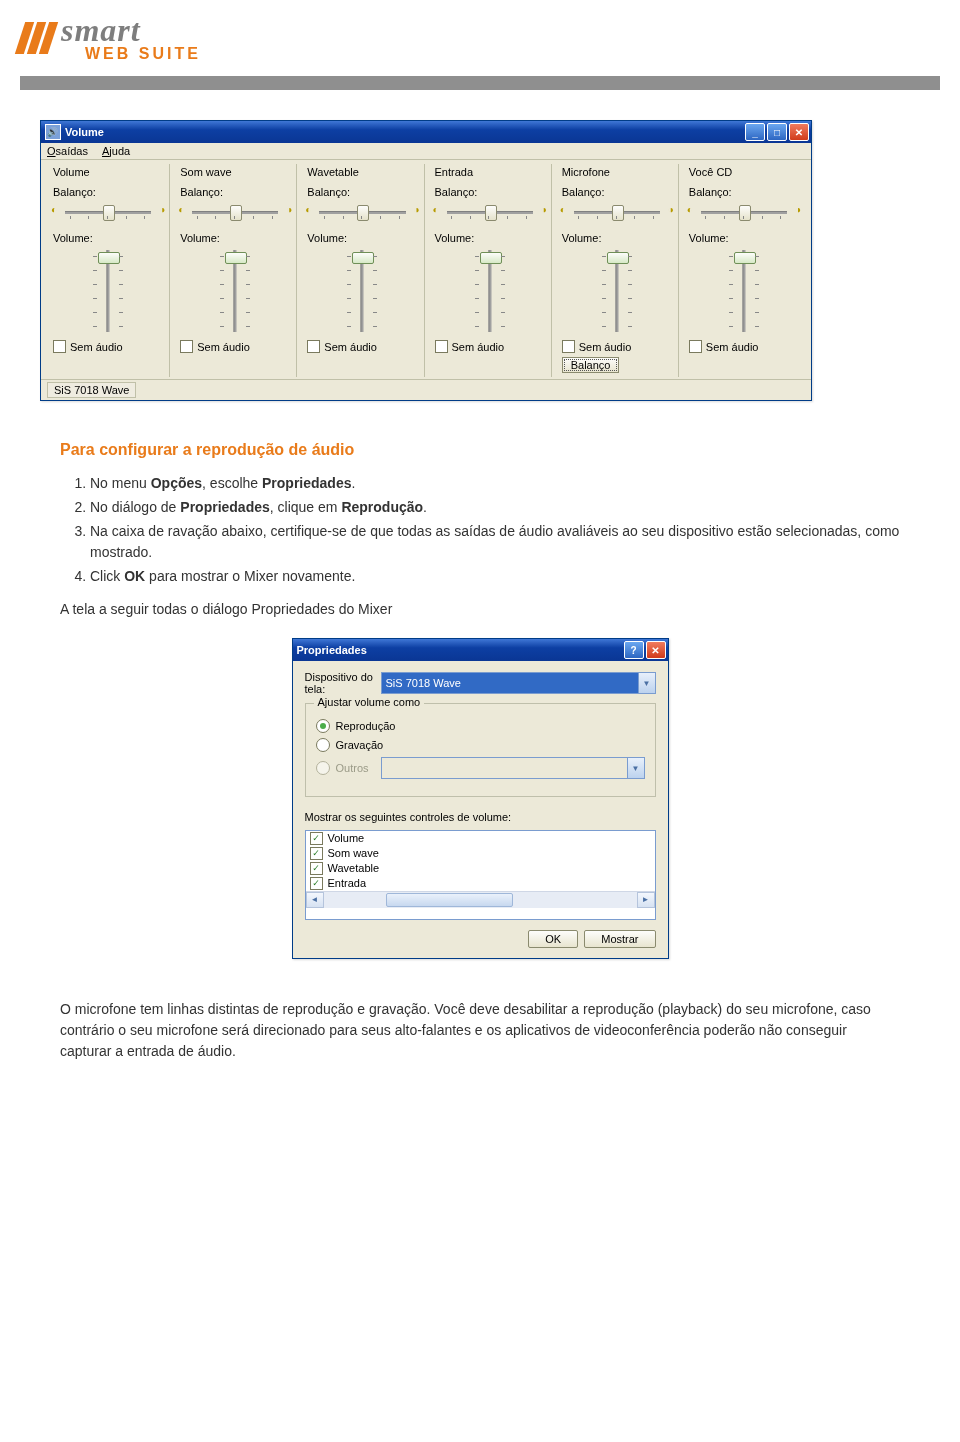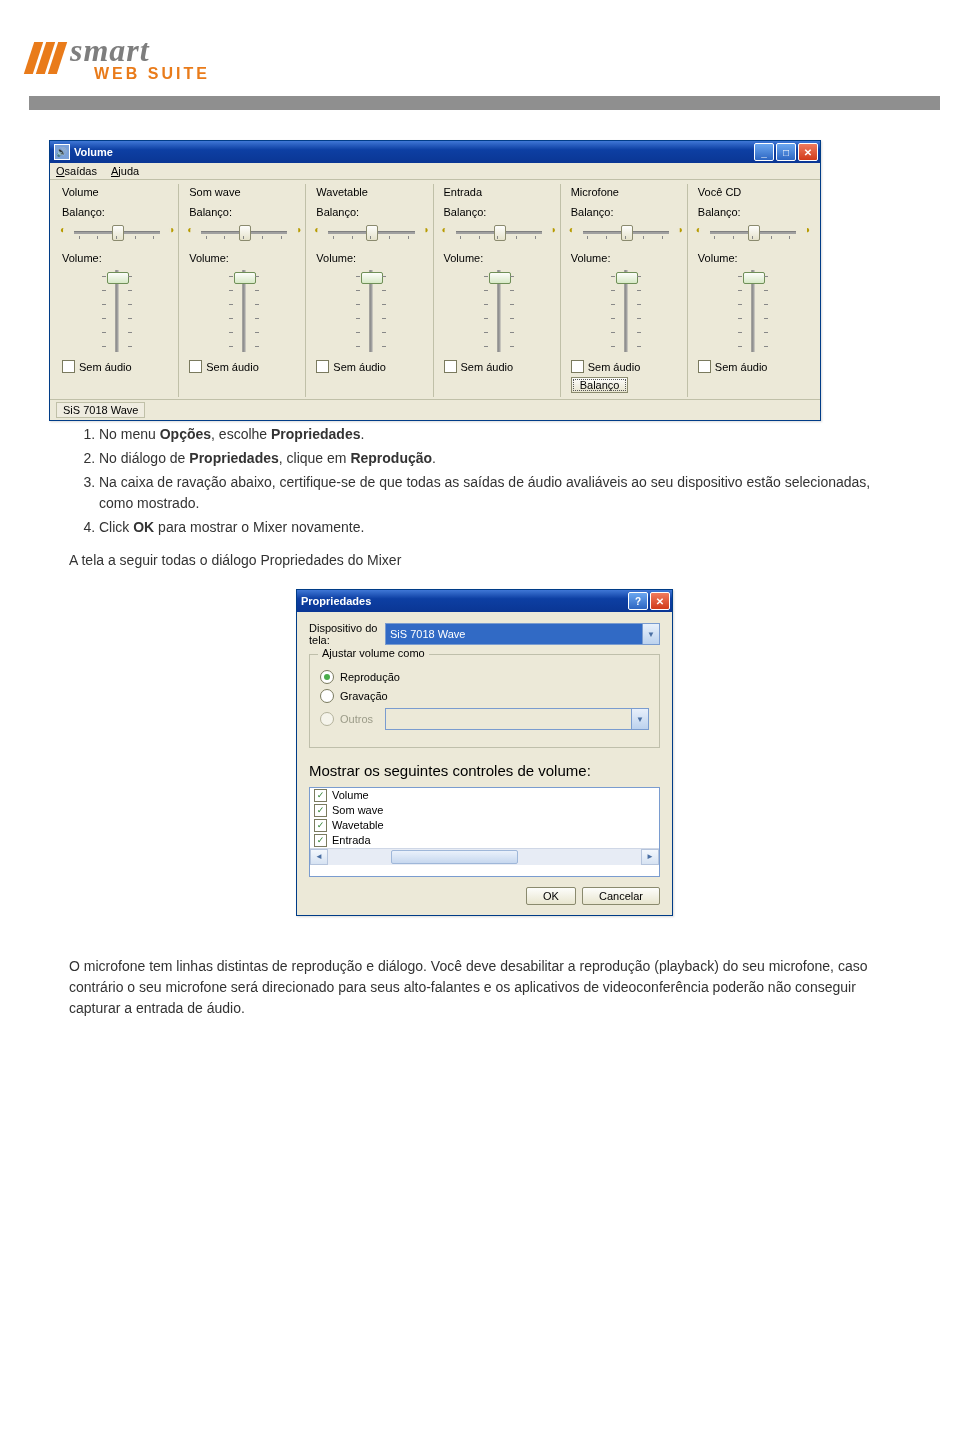--- a/index.html
+++ b/index.html
@@ -4,22 +4,21 @@
 <style>
   body {
     margin: 0;
     font-family: Verdana, Tahoma, sans-serif;
     font-size: 13px;
     color: #333;
     background: #fff;
     width: 960px;
   }
   .page {
-    padding: 10px 20px 40px 29px;
-    margin-top: 20px;
+    padding: 10px 20px 40px 20px;
   }
   
   .logo-row { display:flex; align-items:center; gap:8px; padding:4px 0 8px 0;}
   .logo-bars { display:flex; gap:3px; transform:skewX(-18deg); }
   .logo-bars span { width:9px; height:32px; background:#e97b1a; display:block;}
   .logo-text { display:flex; flex-direction:column; line-height:1; }
   .logo-text .smart { font-family: Georgia, serif; font-size:32px; color:#7e7e7e; letter-spacing:1px; font-style:italic; font-weight:bold;}
   .logo-text .suite { font-family: Verdana,sans-serif; font-size:16px; letter-spacing:3px; color:#e97b1a; font-weight:bold; padding-left:24px;}
   .gray-bar { height:14px; background:#8f8f8f; margin:6px 0 30px 0;}
 
@@ -359,20 +358,21 @@
             <span>Sem áudio</span>
           </div>
         </div>
       </div>
     <div class="mixer-status">
       <span class="cell">SiS 7018 Wave</span>
     </div>
   </div>
 
   <div class="doc">
+    <h2 class="orange">Para configurar a reprodução de áudio</h2>
     <ol class="steps" id="steps-list">
         <li>No menu <b>Opções</b>, escolhe <b>Propriedades</b>.</li>
         <li>No diálogo de <b>Propriedades</b>, clique em <b>Reprodução</b>.</li>
         <li>Na caixa de ravação abaixo, certifique-se de que todas as saídas de áudio avaliáveis ao seu dispositivo estão selecionadas, como mostrado.</li>
         <li>Click <b>OK</b> para mostrar o Mixer novamente.</li>
       </ol>
     <p class="body-text">A tela a seguir todas o diálogo Propriedades do Mixer</p>
   </div>
 
   <div class="xp-win props">
@@ -402,21 +402,21 @@
         </div>
         <div class="radio-row disabled-text">
           <span class="radio disabled"></span>
           <span><span class="ul">O</span>utros</span>
           <div class="combo dis" style="flex:1;margin-left:6px;">
             <span class="txt"></span>
             <span class="arrow">▼</span>
           </div>
         </div>
       </div>
-      <div class="body-text" style="font-size:15px;margin:4px 0 4px 0;">Mostrar os seguintes controles de volume:</div>
+      <div class="body-text" style="font-size:11px;margin:4px 0 4px 0;">Mostrar os seguintes controles de volume:</div>
       <div class="listbox">
         <div id="lb-items">
             <div class="lb-row">
               <span class="lb-chk">✓</span>
               <span>Volume</span>
             </div>
             <div class="lb-row">
               <span class="lb-chk">✓</span>
               <span>Som wave</span>
             </div>
@@ -432,22 +432,22 @@
         <div class="hscroll">
           <span class="sbtn">◄</span>
           <div class="strack">
               <div class="sthumb"></div>
             </div>
           <span class="sbtn">►</span>
         </div>
       </div>
       <div class="btn-row">
         <span class="pbtn">OK</span>
-        <span class="pbtn">Cancelar</span>
+        <span class="pbtn">Mostrar</span>
       </div>
     </div>
   </div>
 
   <div class="doc">
-    <p class="body-text">O microfone tem linhas distintas de reprodução e diálogo. Você deve desabilitar a reprodução (playback) do seu microfone, caso contrário o seu microfone será direcionado para seus alto-falantes e os aplicativos de videoconferência poderão não conseguir capturar a entrada de áudio.</p>
+    <p class="body-text">O microfone tem linhas distintas de reprodução e gravação. Você deve desabilitar a reprodução (playback) do seu microfone, caso contrário o seu microfone será direcionado para seus alto-falantes e os aplicativos de videoconferência poderão não conseguir capturar a entrada de áudio.</p>
   </div>
 
 </div>
 
 </body></html>

